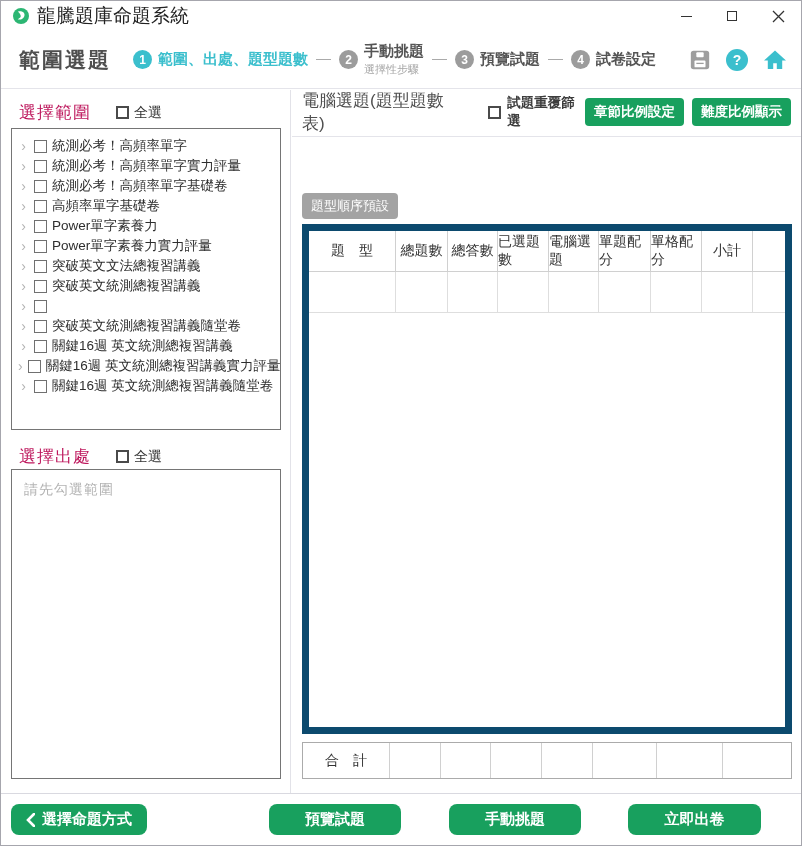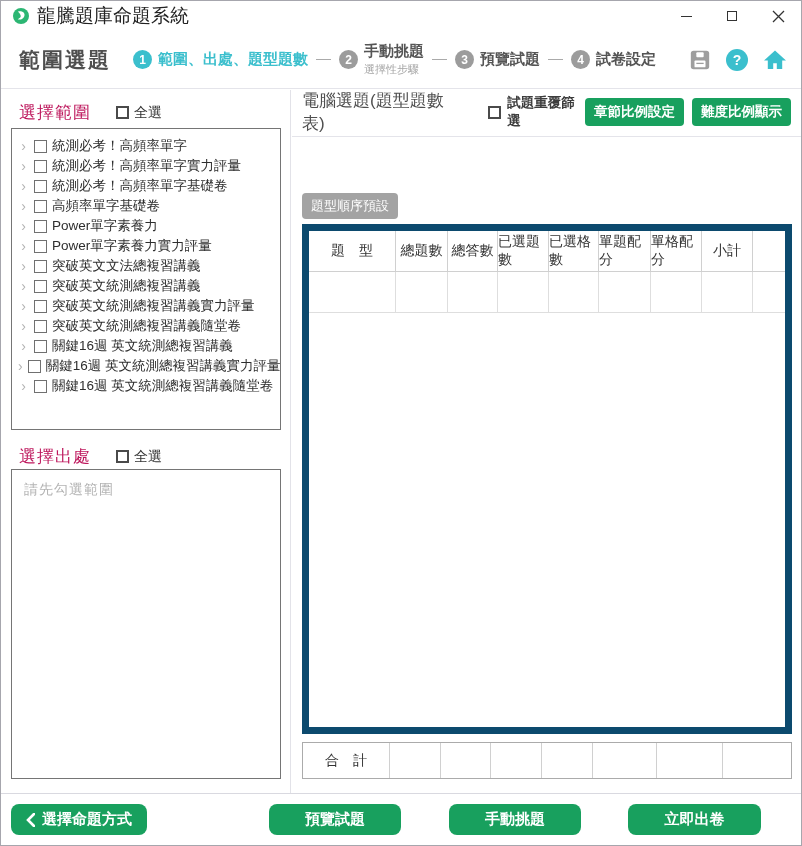--- a/index.html
+++ b/index.html
@@ -214,21 +214,20 @@
 
           <div class="tree-item">
             <span class="chev"></span>
             <span class="cb thin"></span>
             <span class="tree-lbl">突破英文統測總複習講義</span>
           </div>
 
           <div class="tree-item">
             <span class="chev"></span>
             <span class="cb thin"></span>
-            <span class="tree-lbl">突破英文統測總複習講義實力評量</span>
           </div>
 
           <div class="tree-item">
             <span class="chev"></span>
             <span class="cb thin"></span>
             <span class="tree-lbl">突破英文統測總複習講義隨堂卷</span>
           </div>
 
           <div class="tree-item">
             <span class="chev"></span>
@@ -279,21 +278,21 @@
         <div class="tgrid thead">
 
             <div class="th">題　型</div>
 
             <div class="th">總題數</div>
 
             <div class="th">總答數</div>
 
             <div class="th">已選題數</div>
 
-            <div class="th">已選格數</div>
+            <div class="th">電腦選題</div>
 
             <div class="th">單題配分</div>
 
             <div class="th">單格配分</div>
 
             <div class="th">小計</div>
 
             <div class="th"></div>
           </div>
         <div class="tgrid trow">

